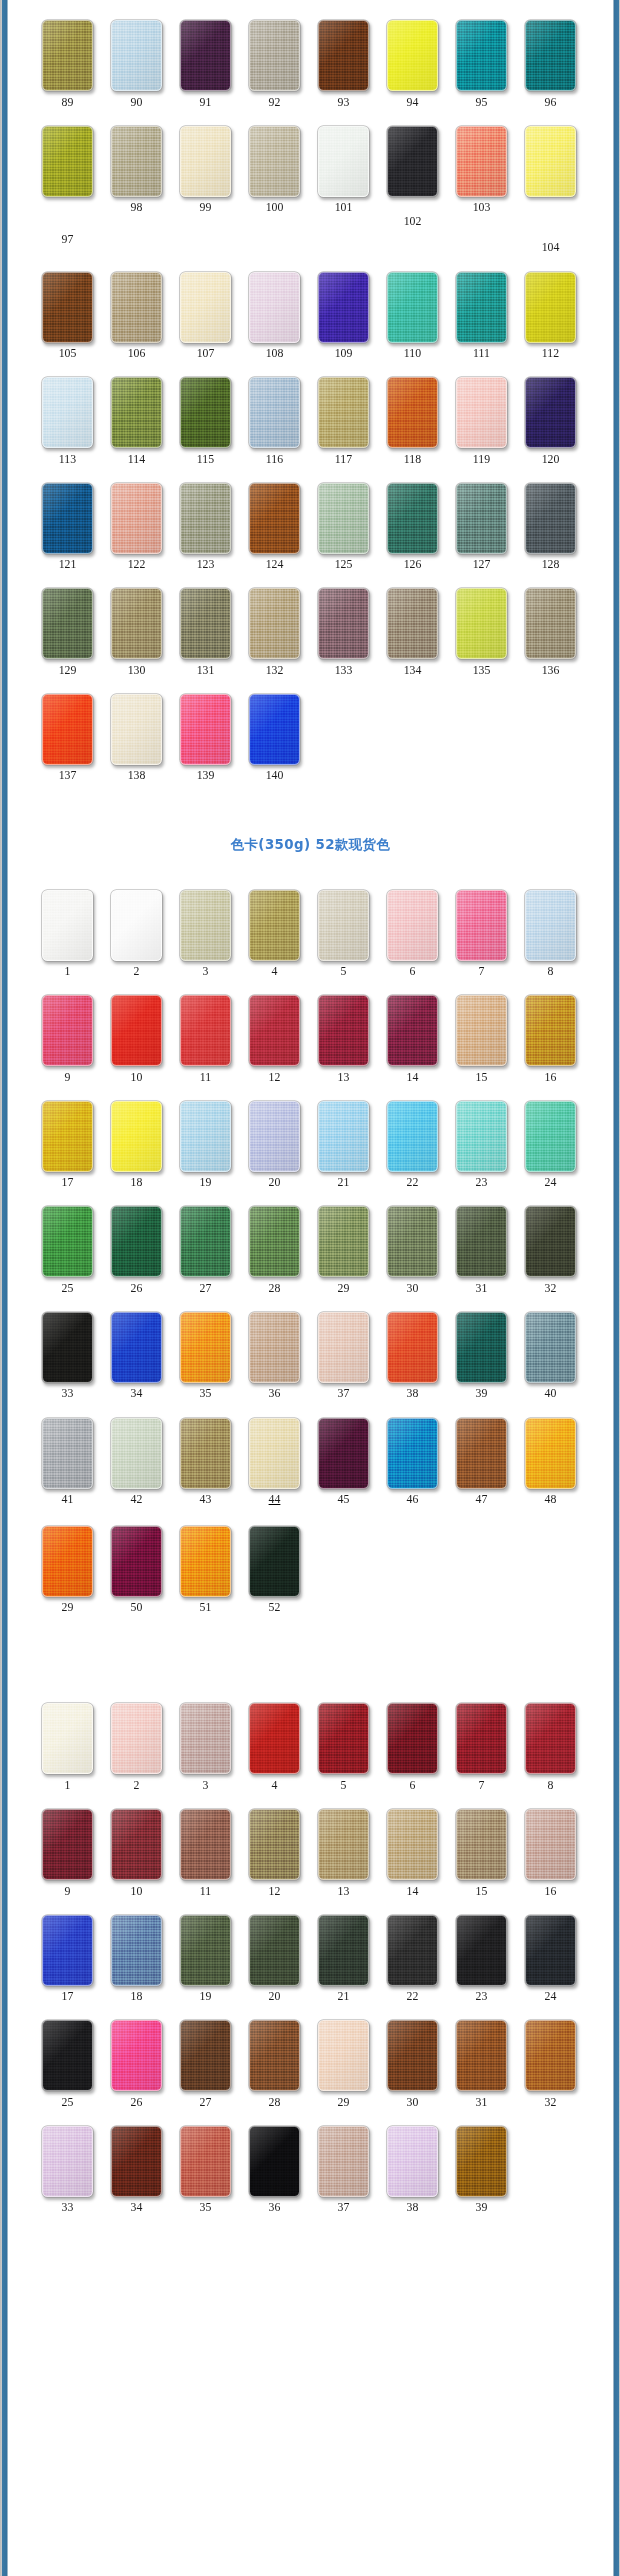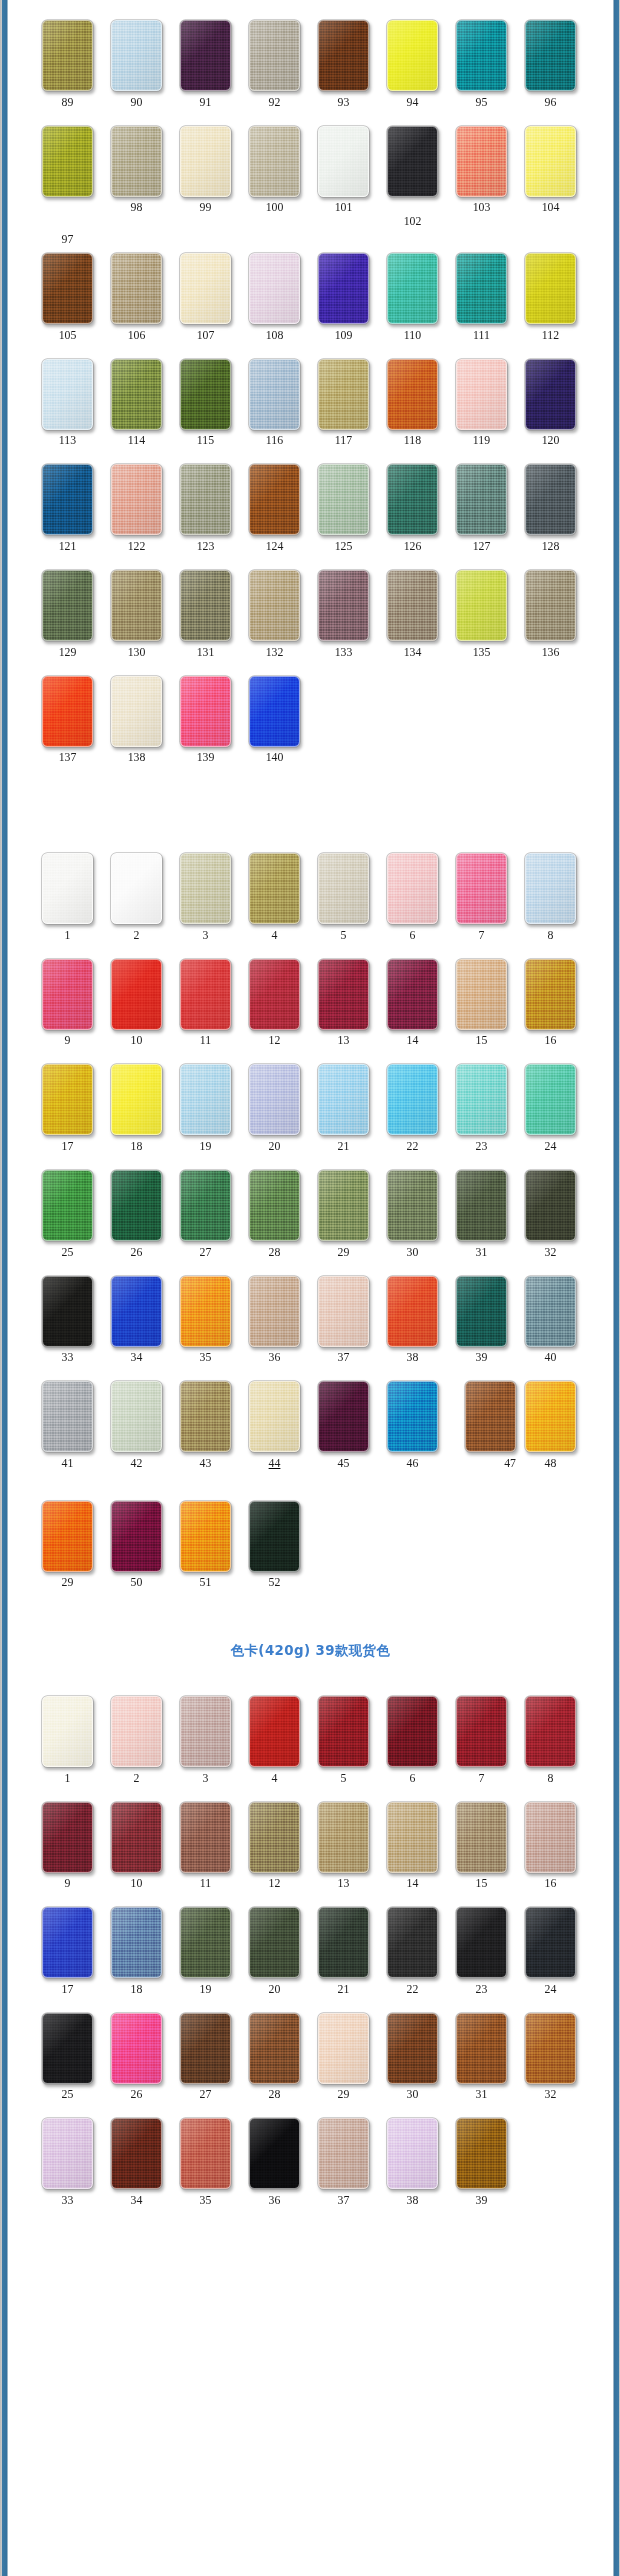--- a/index.html
+++ b/index.html
@@ -171,21 +171,21 @@
           <div class="num">101</div>
         </div>
         <div class="cell" style="margin-bottom: 17.3px; gap: 14px;">
           <div class="chip" style="background-color: rgb(38, 38, 42);"></div>
           <div class="num">102</div>
         </div>
         <div class="cell" style="margin-bottom: 17.3px;">
           <div class="chip" style="background-color: rgb(239, 130, 104);"></div>
           <div class="num">103</div>
         </div>
-        <div class="cell" style="margin-bottom: 17.3px;">
+        <div class="cell" style="margin-bottom: 17.3px; gap: 40px;">
           <div class="chip" style="background-color: rgb(247, 239, 110);"></div>
           <div class="num">104</div>
         </div>
         <div class="cell" style="margin-bottom: 17.3px;">
           <div class="chip" style="background-color: rgb(109, 61, 27);"></div>
           <div class="num">105</div>
         </div>
         <div class="cell" style="margin-bottom: 17.3px;">
           <div class="chip" style="background-color: rgb(176, 159, 125);"></div>
           <div class="num">106</div>
@@ -318,241 +318,241 @@
           <div class="chip" style="background-color: rgb(238, 229, 208);"></div>
           <div class="num">138</div>
         </div>
         <div class="cell" style="margin-bottom: 17.3px;">
           <div class="chip" style="background-color: rgb(244, 85, 127);"></div>
           <div class="num">139</div>
         </div>
         <div class="cell" style="margin-bottom: 17.3px;">
           <div class="chip" style="background-color: rgb(26, 63, 219);"></div>
           <div class="num">140</div>
+        </div>
+      </div>
+
+    <div class="spacer-md"></div>
+    <div class="section-head">色卡(350g) 52款现货色</div>
+    <div class="spacer-md"></div>
+    <div class="grid">
+        <div class="cell" style="margin-bottom: 17.3px;">
+          <div class="chip" style="background-color: rgb(246, 246, 244);"></div>
+          <div class="num">1</div>
+        </div>
+        <div class="cell" style="margin-bottom: 17.3px;">
+          <div class="chip" style="background-color: rgb(251, 251, 251);"></div>
+          <div class="num">2</div>
+        </div>
+        <div class="cell" style="margin-bottom: 17.3px;">
+          <div class="chip" style="background-color: rgb(203, 201, 169);"></div>
+          <div class="num">3</div>
+        </div>
+        <div class="cell" style="margin-bottom: 17.3px;">
+          <div class="chip" style="background-color: rgb(169, 154, 84);"></div>
+          <div class="num">4</div>
+        </div>
+        <div class="cell" style="margin-bottom: 17.3px;">
+          <div class="chip" style="background-color: rgb(213, 207, 190);"></div>
+          <div class="num">5</div>
+        </div>
+        <div class="cell" style="margin-bottom: 17.3px;">
+          <div class="chip" style="background-color: rgb(243, 198, 200);"></div>
+          <div class="num">6</div>
+        </div>
+        <div class="cell" style="margin-bottom: 17.3px;">
+          <div class="chip" style="background-color: rgb(239, 112, 153);"></div>
+          <div class="num">7</div>
+        </div>
+        <div class="cell" style="margin-bottom: 17.3px;">
+          <div class="chip" style="background-color: rgb(193, 216, 234);"></div>
+          <div class="num">8</div>
+        </div>
+        <div class="cell" style="margin-bottom: 17.3px;">
+          <div class="chip" style="background-color: rgb(226, 74, 110);"></div>
+          <div class="num">9</div>
+        </div>
+        <div class="cell" style="margin-bottom: 17.3px;">
+          <div class="chip" style="background-color: rgb(224, 42, 33);"></div>
+          <div class="num">10</div>
+        </div>
+        <div class="cell" style="margin-bottom: 17.3px;">
+          <div class="chip" style="background-color: rgb(216, 58, 59);"></div>
+          <div class="num">11</div>
+        </div>
+        <div class="cell" style="margin-bottom: 17.3px;">
+          <div class="chip" style="background-color: rgb(176, 43, 58);"></div>
+          <div class="num">12</div>
+        </div>
+        <div class="cell" style="margin-bottom: 17.3px;">
+          <div class="chip" style="background-color: rgb(142, 32, 55);"></div>
+          <div class="num">13</div>
+        </div>
+        <div class="cell" style="margin-bottom: 17.3px;">
+          <div class="chip" style="background-color: rgb(120, 32, 63);"></div>
+          <div class="num">14</div>
+        </div>
+        <div class="cell" style="margin-bottom: 17.3px;">
+          <div class="chip" style="background-color: rgb(216, 177, 137);"></div>
+          <div class="num">15</div>
+        </div>
+        <div class="cell" style="margin-bottom: 17.3px;">
+          <div class="chip" style="background-color: rgb(192, 138, 34);"></div>
+          <div class="num">16</div>
+        </div>
+        <div class="cell" style="margin-bottom: 17.3px;">
+          <div class="chip" style="background-color: rgb(216, 176, 26);"></div>
+          <div class="num">17</div>
+        </div>
+        <div class="cell" style="margin-bottom: 17.3px;">
+          <div class="chip" style="background-color: rgb(247, 237, 60);"></div>
+          <div class="num">18</div>
+        </div>
+        <div class="cell" style="margin-bottom: 17.3px;">
+          <div class="chip" style="background-color: rgb(175, 215, 234);"></div>
+          <div class="num">19</div>
+        </div>
+        <div class="cell" style="margin-bottom: 17.3px;">
+          <div class="chip" style="background-color: rgb(188, 194, 226);"></div>
+          <div class="num">20</div>
+        </div>
+        <div class="cell" style="margin-bottom: 17.3px;">
+          <div class="chip" style="background-color: rgb(159, 212, 238);"></div>
+          <div class="num">21</div>
+        </div>
+        <div class="cell" style="margin-bottom: 17.3px;">
+          <div class="chip" style="background-color: rgb(88, 198, 234);"></div>
+          <div class="num">22</div>
+        </div>
+        <div class="cell" style="margin-bottom: 17.3px;">
+          <div class="chip" style="background-color: rgb(121, 215, 207);"></div>
+          <div class="num">23</div>
+        </div>
+        <div class="cell" style="margin-bottom: 17.3px;">
+          <div class="chip" style="background-color: rgb(84, 198, 166);"></div>
+          <div class="num">24</div>
+        </div>
+        <div class="cell" style="margin-bottom: 17.3px;">
+          <div class="chip" style="background-color: rgb(60, 143, 62);"></div>
+          <div class="num">25</div>
+        </div>
+        <div class="cell" style="margin-bottom: 17.3px;">
+          <div class="chip" style="background-color: rgb(29, 90, 58);"></div>
+          <div class="num">26</div>
+        </div>
+        <div class="cell" style="margin-bottom: 17.3px;">
+          <div class="chip" style="background-color: rgb(55, 116, 74);"></div>
+          <div class="num">27</div>
+        </div>
+        <div class="cell" style="margin-bottom: 17.3px;">
+          <div class="chip" style="background-color: rgb(91, 127, 74);"></div>
+          <div class="num">28</div>
+        </div>
+        <div class="cell" style="margin-bottom: 17.3px;">
+          <div class="chip" style="background-color: rgb(124, 143, 90);"></div>
+          <div class="num">29</div>
+        </div>
+        <div class="cell" style="margin-bottom: 17.3px;">
+          <div class="chip" style="background-color: rgb(109, 122, 88);"></div>
+          <div class="num">30</div>
+        </div>
+        <div class="cell" style="margin-bottom: 17.3px;">
+          <div class="chip" style="background-color: rgb(76, 88, 64);"></div>
+          <div class="num">31</div>
+        </div>
+        <div class="cell" style="margin-bottom: 17.3px;">
+          <div class="chip" style="background-color: rgb(59, 64, 48);"></div>
+          <div class="num">32</div>
+        </div>
+        <div class="cell" style="margin-bottom: 17.3px;">
+          <div class="chip" style="background-color: rgb(26, 26, 24);"></div>
+          <div class="num">33</div>
+        </div>
+        <div class="cell" style="margin-bottom: 17.3px;">
+          <div class="chip" style="background-color: rgb(28, 62, 198);"></div>
+          <div class="num">34</div>
+        </div>
+        <div class="cell" style="margin-bottom: 17.3px;">
+          <div class="chip" style="background-color: rgb(240, 144, 28);"></div>
+          <div class="num">35</div>
+        </div>
+        <div class="cell" style="margin-bottom: 17.3px;">
+          <div class="chip" style="background-color: rgb(200, 171, 146);"></div>
+          <div class="num">36</div>
+        </div>
+        <div class="cell" style="margin-bottom: 17.3px;">
+          <div class="chip" style="background-color: rgb(230, 201, 187);"></div>
+          <div class="num">37</div>
+        </div>
+        <div class="cell" style="margin-bottom: 17.3px;">
+          <div class="chip" style="background-color: rgb(225, 74, 40);"></div>
+          <div class="num">38</div>
+        </div>
+        <div class="cell" style="margin-bottom: 17.3px;">
+          <div class="chip" style="background-color: rgb(24, 86, 79);"></div>
+          <div class="num">39</div>
+        </div>
+        <div class="cell" style="margin-bottom: 17.3px;">
+          <div class="chip" style="background-color: rgb(109, 140, 151);"></div>
+          <div class="num">40</div>
+        </div>
+        <div class="cell" style="margin-bottom: 17.3px;">
+          <div class="chip" style="background-color: rgb(167, 171, 176);"></div>
+          <div class="num">41</div>
+        </div>
+        <div class="cell" style="margin-bottom: 17.3px;">
+          <div class="chip" style="background-color: rgb(204, 215, 196);"></div>
+          <div class="num">42</div>
+        </div>
+        <div class="cell" style="margin-bottom: 17.3px;">
+          <div class="chip" style="background-color: rgb(157, 138, 87);"></div>
+          <div class="num">43</div>
+        </div>
+        <div class="cell" style="margin-bottom: 17.3px; text-decoration: underline;">
+          <div class="chip" style="background-color: rgb(232, 220, 178);"></div>
+          <div class="num">44</div>
+        </div>
+        <div class="cell" style="margin-bottom: 17.3px;">
+          <div class="chip" style="background-color: rgb(74, 21, 51);"></div>
+          <div class="num">45</div>
+        </div>
+        <div class="cell" style="margin-bottom: 17.3px;">
+          <div class="chip" style="background-color: rgb(15, 127, 193);"></div>
+          <div class="num">46</div>
+        </div>
+        <div class="cell" style="margin-bottom: 20px;">
+          <div class="chip" style="background-color: rgb(138, 81, 42);"></div>
+          <div class="num">47</div>
+        </div>
+        <div class="cell" style="margin-bottom: 10px;">
+          <div class="chip" style="background-color: rgb(240, 169, 26);"></div>
+          <div class="num">48</div>
+        </div>
+        <div class="cell" style="margin-bottom: 17.3px;">
+          <div class="chip" style="background-color: rgb(237, 97, 16);"></div>
+          <div class="num">29</div>
+        </div>
+        <div class="cell" style="margin-bottom: 17.3px;">
+          <div class="chip" style="background-color: rgb(109, 16, 56);"></div>
+          <div class="num">50</div>
+        </div>
+        <div class="cell" style="margin-bottom: 17.3px;">
+          <div class="chip" style="background-color: rgb(239, 140, 19);"></div>
+          <div class="num">51</div>
+        </div>
+        <div class="cell" style="margin-bottom: 17.3px;">
+          <div class="chip" style="background-color: rgb(23, 37, 29);"></div>
+          <div class="num">52</div>
         </div>
       </div>
 
     <div class="spacer-md"></div>
     <div class="spacer-md"></div>
     <div class="grid">
         <div class="cell" style="margin-bottom: 17.3px;">
-          <div class="chip" style="background-color: rgb(246, 246, 244);"></div>
-          <div class="num">1</div>
-        </div>
-        <div class="cell" style="margin-bottom: 17.3px;">
-          <div class="chip" style="background-color: rgb(251, 251, 251);"></div>
-          <div class="num">2</div>
-        </div>
-        <div class="cell" style="margin-bottom: 17.3px;">
-          <div class="chip" style="background-color: rgb(203, 201, 169);"></div>
-          <div class="num">3</div>
-        </div>
-        <div class="cell" style="margin-bottom: 17.3px;">
-          <div class="chip" style="background-color: rgb(169, 154, 84);"></div>
-          <div class="num">4</div>
-        </div>
-        <div class="cell" style="margin-bottom: 17.3px;">
-          <div class="chip" style="background-color: rgb(213, 207, 190);"></div>
-          <div class="num">5</div>
-        </div>
-        <div class="cell" style="margin-bottom: 17.3px;">
-          <div class="chip" style="background-color: rgb(243, 198, 200);"></div>
-          <div class="num">6</div>
-        </div>
-        <div class="cell" style="margin-bottom: 17.3px;">
-          <div class="chip" style="background-color: rgb(239, 112, 153);"></div>
-          <div class="num">7</div>
-        </div>
-        <div class="cell" style="margin-bottom: 17.3px;">
-          <div class="chip" style="background-color: rgb(193, 216, 234);"></div>
-          <div class="num">8</div>
-        </div>
-        <div class="cell" style="margin-bottom: 17.3px;">
-          <div class="chip" style="background-color: rgb(226, 74, 110);"></div>
-          <div class="num">9</div>
-        </div>
-        <div class="cell" style="margin-bottom: 17.3px;">
-          <div class="chip" style="background-color: rgb(224, 42, 33);"></div>
-          <div class="num">10</div>
-        </div>
-        <div class="cell" style="margin-bottom: 17.3px;">
-          <div class="chip" style="background-color: rgb(216, 58, 59);"></div>
-          <div class="num">11</div>
-        </div>
-        <div class="cell" style="margin-bottom: 17.3px;">
-          <div class="chip" style="background-color: rgb(176, 43, 58);"></div>
-          <div class="num">12</div>
-        </div>
-        <div class="cell" style="margin-bottom: 17.3px;">
-          <div class="chip" style="background-color: rgb(142, 32, 55);"></div>
-          <div class="num">13</div>
-        </div>
-        <div class="cell" style="margin-bottom: 17.3px;">
-          <div class="chip" style="background-color: rgb(120, 32, 63);"></div>
-          <div class="num">14</div>
-        </div>
-        <div class="cell" style="margin-bottom: 17.3px;">
-          <div class="chip" style="background-color: rgb(216, 177, 137);"></div>
-          <div class="num">15</div>
-        </div>
-        <div class="cell" style="margin-bottom: 17.3px;">
-          <div class="chip" style="background-color: rgb(192, 138, 34);"></div>
-          <div class="num">16</div>
-        </div>
-        <div class="cell" style="margin-bottom: 17.3px;">
-          <div class="chip" style="background-color: rgb(216, 176, 26);"></div>
-          <div class="num">17</div>
-        </div>
-        <div class="cell" style="margin-bottom: 17.3px;">
-          <div class="chip" style="background-color: rgb(247, 237, 60);"></div>
-          <div class="num">18</div>
-        </div>
-        <div class="cell" style="margin-bottom: 17.3px;">
-          <div class="chip" style="background-color: rgb(175, 215, 234);"></div>
-          <div class="num">19</div>
-        </div>
-        <div class="cell" style="margin-bottom: 17.3px;">
-          <div class="chip" style="background-color: rgb(188, 194, 226);"></div>
-          <div class="num">20</div>
-        </div>
-        <div class="cell" style="margin-bottom: 17.3px;">
-          <div class="chip" style="background-color: rgb(159, 212, 238);"></div>
-          <div class="num">21</div>
-        </div>
-        <div class="cell" style="margin-bottom: 17.3px;">
-          <div class="chip" style="background-color: rgb(88, 198, 234);"></div>
-          <div class="num">22</div>
-        </div>
-        <div class="cell" style="margin-bottom: 17.3px;">
-          <div class="chip" style="background-color: rgb(121, 215, 207);"></div>
-          <div class="num">23</div>
-        </div>
-        <div class="cell" style="margin-bottom: 17.3px;">
-          <div class="chip" style="background-color: rgb(84, 198, 166);"></div>
-          <div class="num">24</div>
-        </div>
-        <div class="cell" style="margin-bottom: 17.3px;">
-          <div class="chip" style="background-color: rgb(60, 143, 62);"></div>
-          <div class="num">25</div>
-        </div>
-        <div class="cell" style="margin-bottom: 17.3px;">
-          <div class="chip" style="background-color: rgb(29, 90, 58);"></div>
-          <div class="num">26</div>
-        </div>
-        <div class="cell" style="margin-bottom: 17.3px;">
-          <div class="chip" style="background-color: rgb(55, 116, 74);"></div>
-          <div class="num">27</div>
-        </div>
-        <div class="cell" style="margin-bottom: 17.3px;">
-          <div class="chip" style="background-color: rgb(91, 127, 74);"></div>
-          <div class="num">28</div>
-        </div>
-        <div class="cell" style="margin-bottom: 17.3px;">
-          <div class="chip" style="background-color: rgb(124, 143, 90);"></div>
-          <div class="num">29</div>
-        </div>
-        <div class="cell" style="margin-bottom: 17.3px;">
-          <div class="chip" style="background-color: rgb(109, 122, 88);"></div>
-          <div class="num">30</div>
-        </div>
-        <div class="cell" style="margin-bottom: 17.3px;">
-          <div class="chip" style="background-color: rgb(76, 88, 64);"></div>
-          <div class="num">31</div>
-        </div>
-        <div class="cell" style="margin-bottom: 17.3px;">
-          <div class="chip" style="background-color: rgb(59, 64, 48);"></div>
-          <div class="num">32</div>
-        </div>
-        <div class="cell" style="margin-bottom: 17.3px;">
-          <div class="chip" style="background-color: rgb(26, 26, 24);"></div>
-          <div class="num">33</div>
-        </div>
-        <div class="cell" style="margin-bottom: 17.3px;">
-          <div class="chip" style="background-color: rgb(28, 62, 198);"></div>
-          <div class="num">34</div>
-        </div>
-        <div class="cell" style="margin-bottom: 17.3px;">
-          <div class="chip" style="background-color: rgb(240, 144, 28);"></div>
-          <div class="num">35</div>
-        </div>
-        <div class="cell" style="margin-bottom: 17.3px;">
-          <div class="chip" style="background-color: rgb(200, 171, 146);"></div>
-          <div class="num">36</div>
-        </div>
-        <div class="cell" style="margin-bottom: 17.3px;">
-          <div class="chip" style="background-color: rgb(230, 201, 187);"></div>
-          <div class="num">37</div>
-        </div>
-        <div class="cell" style="margin-bottom: 17.3px;">
-          <div class="chip" style="background-color: rgb(225, 74, 40);"></div>
-          <div class="num">38</div>
-        </div>
-        <div class="cell" style="margin-bottom: 17.3px;">
-          <div class="chip" style="background-color: rgb(24, 86, 79);"></div>
-          <div class="num">39</div>
-        </div>
-        <div class="cell" style="margin-bottom: 17.3px;">
-          <div class="chip" style="background-color: rgb(109, 140, 151);"></div>
-          <div class="num">40</div>
-        </div>
-        <div class="cell" style="margin-bottom: 17.3px;">
-          <div class="chip" style="background-color: rgb(167, 171, 176);"></div>
-          <div class="num">41</div>
-        </div>
-        <div class="cell" style="margin-bottom: 17.3px;">
-          <div class="chip" style="background-color: rgb(204, 215, 196);"></div>
-          <div class="num">42</div>
-        </div>
-        <div class="cell" style="margin-bottom: 17.3px;">
-          <div class="chip" style="background-color: rgb(157, 138, 87);"></div>
-          <div class="num">43</div>
-        </div>
-        <div class="cell" style="margin-bottom: 17.3px; text-decoration: underline;">
-          <div class="chip" style="background-color: rgb(232, 220, 178);"></div>
-          <div class="num">44</div>
-        </div>
-        <div class="cell" style="margin-bottom: 17.3px;">
-          <div class="chip" style="background-color: rgb(74, 21, 51);"></div>
-          <div class="num">45</div>
-        </div>
-        <div class="cell" style="margin-bottom: 17.3px;">
-          <div class="chip" style="background-color: rgb(15, 127, 193);"></div>
-          <div class="num">46</div>
-        </div>
-        <div class="cell" style="margin-bottom: 31px; align-items: flex-end;">
-          <div class="chip" style="background-color: rgb(138, 81, 42);"></div>
-          <div class="num">47</div>
-        </div>
-        <div class="cell" style="margin-bottom: 10px;">
-          <div class="chip" style="background-color: rgb(240, 169, 26);"></div>
-          <div class="num">48</div>
-        </div>
-        <div class="cell" style="margin-bottom: 17.3px;">
-          <div class="chip" style="background-color: rgb(237, 97, 16);"></div>
-          <div class="num">29</div>
-        </div>
-        <div class="cell" style="margin-bottom: 17.3px;">
-          <div class="chip" style="background-color: rgb(109, 16, 56);"></div>
-          <div class="num">50</div>
-        </div>
-        <div class="cell" style="margin-bottom: 17.3px;">
-          <div class="chip" style="background-color: rgb(239, 140, 19);"></div>
-          <div class="num">51</div>
-        </div>
-        <div class="cell" style="margin-bottom: 17.3px;">
-          <div class="chip" style="background-color: rgb(23, 37, 29);"></div>
-          <div class="num">52</div>
-        </div>
-      </div>
-
-    <div class="spacer-md"></div>
-    <div class="section-head">色卡(420g) 39款现货色</div>
-    <div class="spacer-md"></div>
-    <div class="grid">
-        <div class="cell" style="margin-bottom: 17.3px;">
           <div class="chip" style="background-color: rgb(245, 242, 226);"></div>
           <div class="num">1</div>
         </div>
         <div class="cell" style="margin-bottom: 17.3px;">
           <div class="chip" style="background-color: rgb(243, 205, 199);"></div>
           <div class="num">2</div>
         </div>
         <div class="cell" style="margin-bottom: 17.3px;">
           <div class="chip" style="background-color: rgb(196, 169, 164);"></div>
           <div class="num">3</div>

